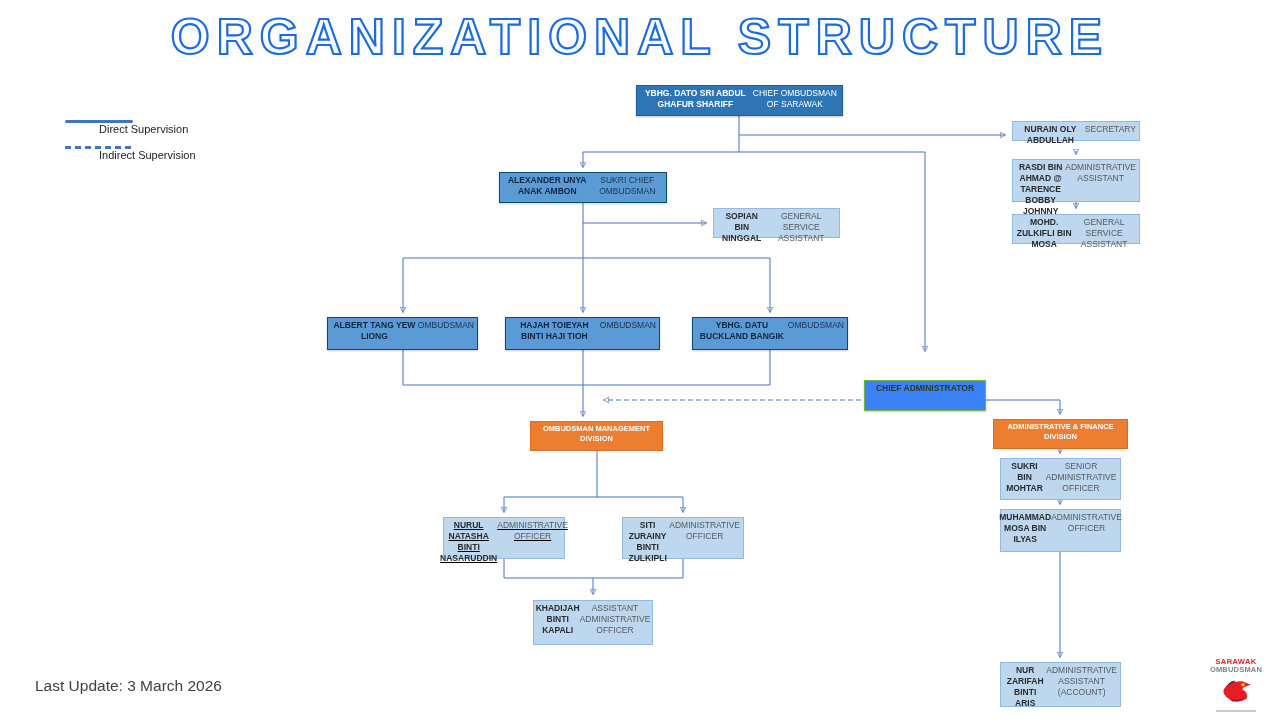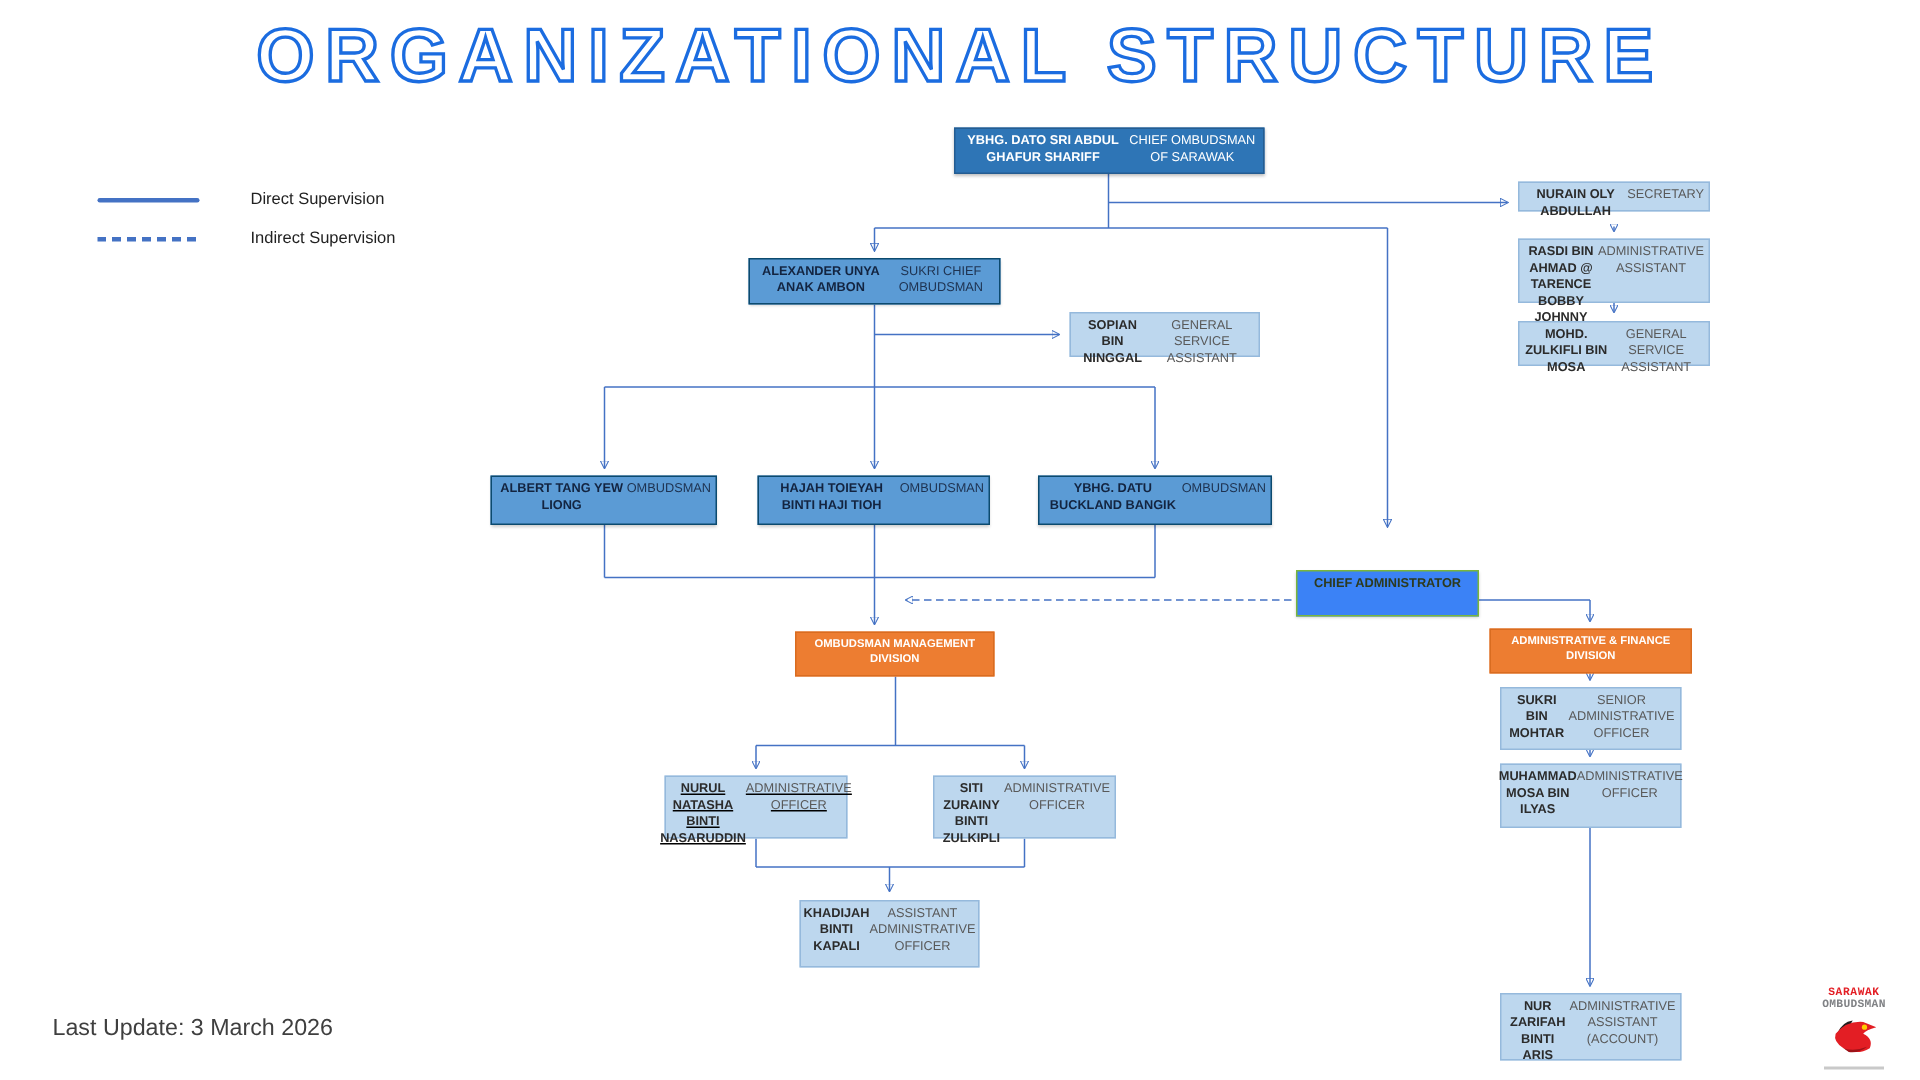--- a/index.html
+++ b/index.html
@@ -10,21 +10,21 @@
   
   .page-title{
     position:absolute;top:8px;left:0;width:1280px;text-align:center;
     font-size:50px;font-weight:800;letter-spacing:7px;
     color:#ffffff;-webkit-text-stroke:2.2px #1b6ce0;
     text-shadow:0 0 1px #8fb8f2;
     white-space:nowrap;
   }
   
   .legend{position:absolute;left:65px;top:120px;width:220px;}
-  .legend-row{display:flex;align-items:center;height:26px;}
+  .legend-row{display:flex;height:26px;flex-direction:column;}
   .swatch-solid{width:68px;height:3px;background:#4472C4;border-radius:2px;}
   .swatch-dashed{width:68px;height:3px;
     background:repeating-linear-gradient(90deg,#4472C4 0 6px,transparent 6px 10px);}
   .legend-label{margin-left:34px;font-size:11px;color:#222;}
   
   .wires{position:absolute;left:0;top:0;}
   .wires path{stroke:#4472C4;stroke-width:1;fill:none;}
   .wires path.dash{stroke-dasharray:5 3;}
   
   .node{
@@ -42,21 +42,21 @@
   .b-light{background:#BDD7EE;border:1px solid #95b9dc;}
   .b-light .nm{color:#2b2b2b;}
   .b-light .tt{color:#595959;}
   .b-green{background:#3b82f6;border:1px solid #79b53c;box-shadow:0 1px 2px rgba(0,0,0,.2);margin-top:24px;}
   .b-green .nm{color:#2d3a1e;font-size:8.5px;}
   .b-orange{background:#ED7D31;border:1px solid #d96c20;}
   .b-orange .nm{color:#ffffff;font-size:7.5px;font-weight:bold;}
   
   .last-update{position:absolute;left:35px;top:677px;font-size:15.5px;color:#3f3f3f;}
   
-  .logo{position:absolute;left:1204px;top:658px;width:64px;text-align:center;font-family:Liberation Mono, monospace;}
+  .logo{position:absolute;left:1204px;top:658px;width:64px;text-align:center;}
   .logo .l1{font-size:7.5px;font-weight:bold;color:#e31e24;letter-spacing:.4px;line-height:1.1;}
   .logo .l2{font-size:7.5px;font-weight:bold;color:#808285;letter-spacing:.2px;line-height:1.1;}
   .logo .tag{width:40px;height:2px;background:#c9c9c9;margin:2px auto 0;}
 </style>
 </head>
 <body>
 
 <div class="page-title">ORGANIZATIONAL STRUCTURE</div>
 
 <div class="legend">

